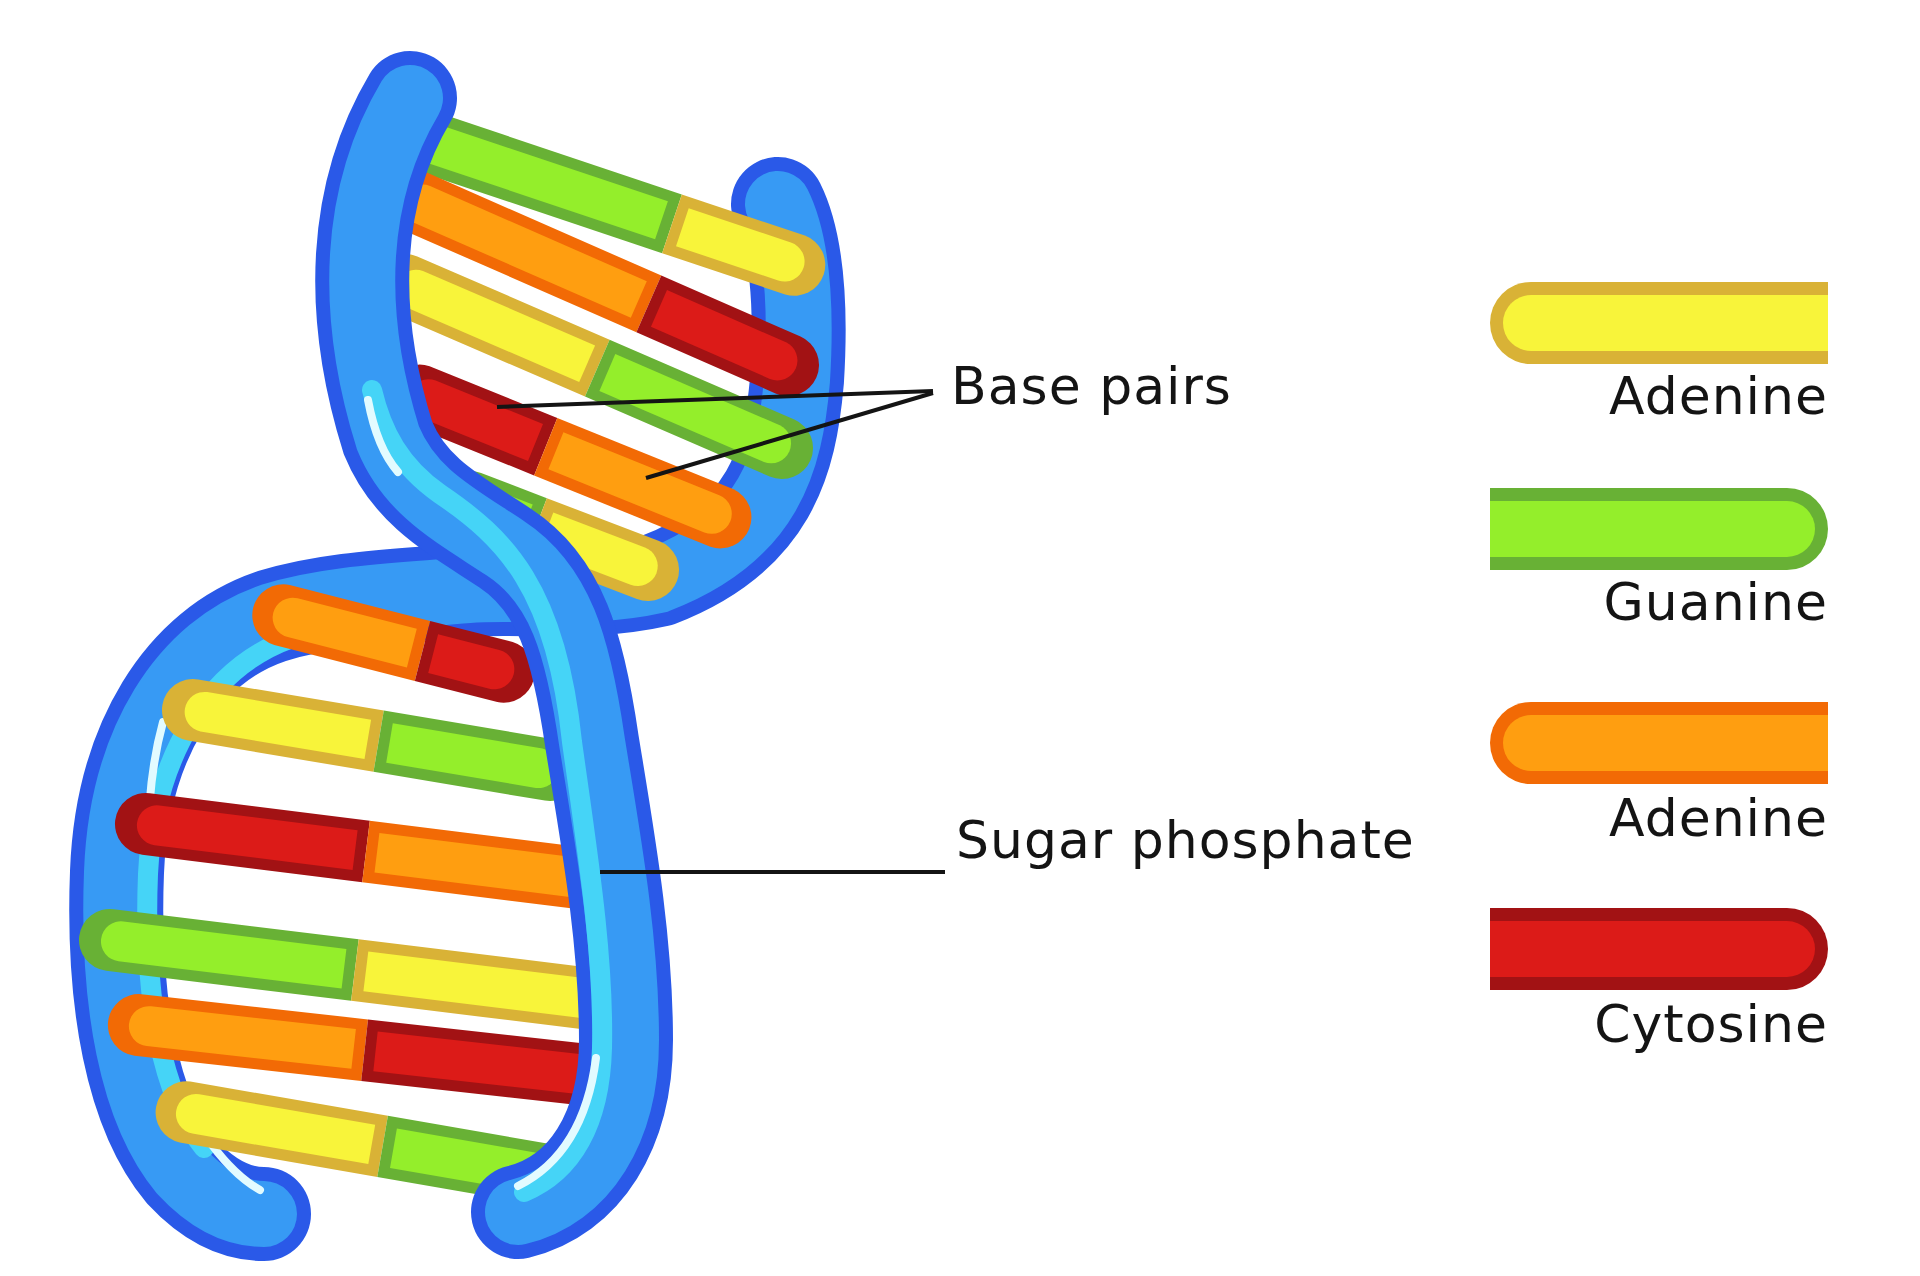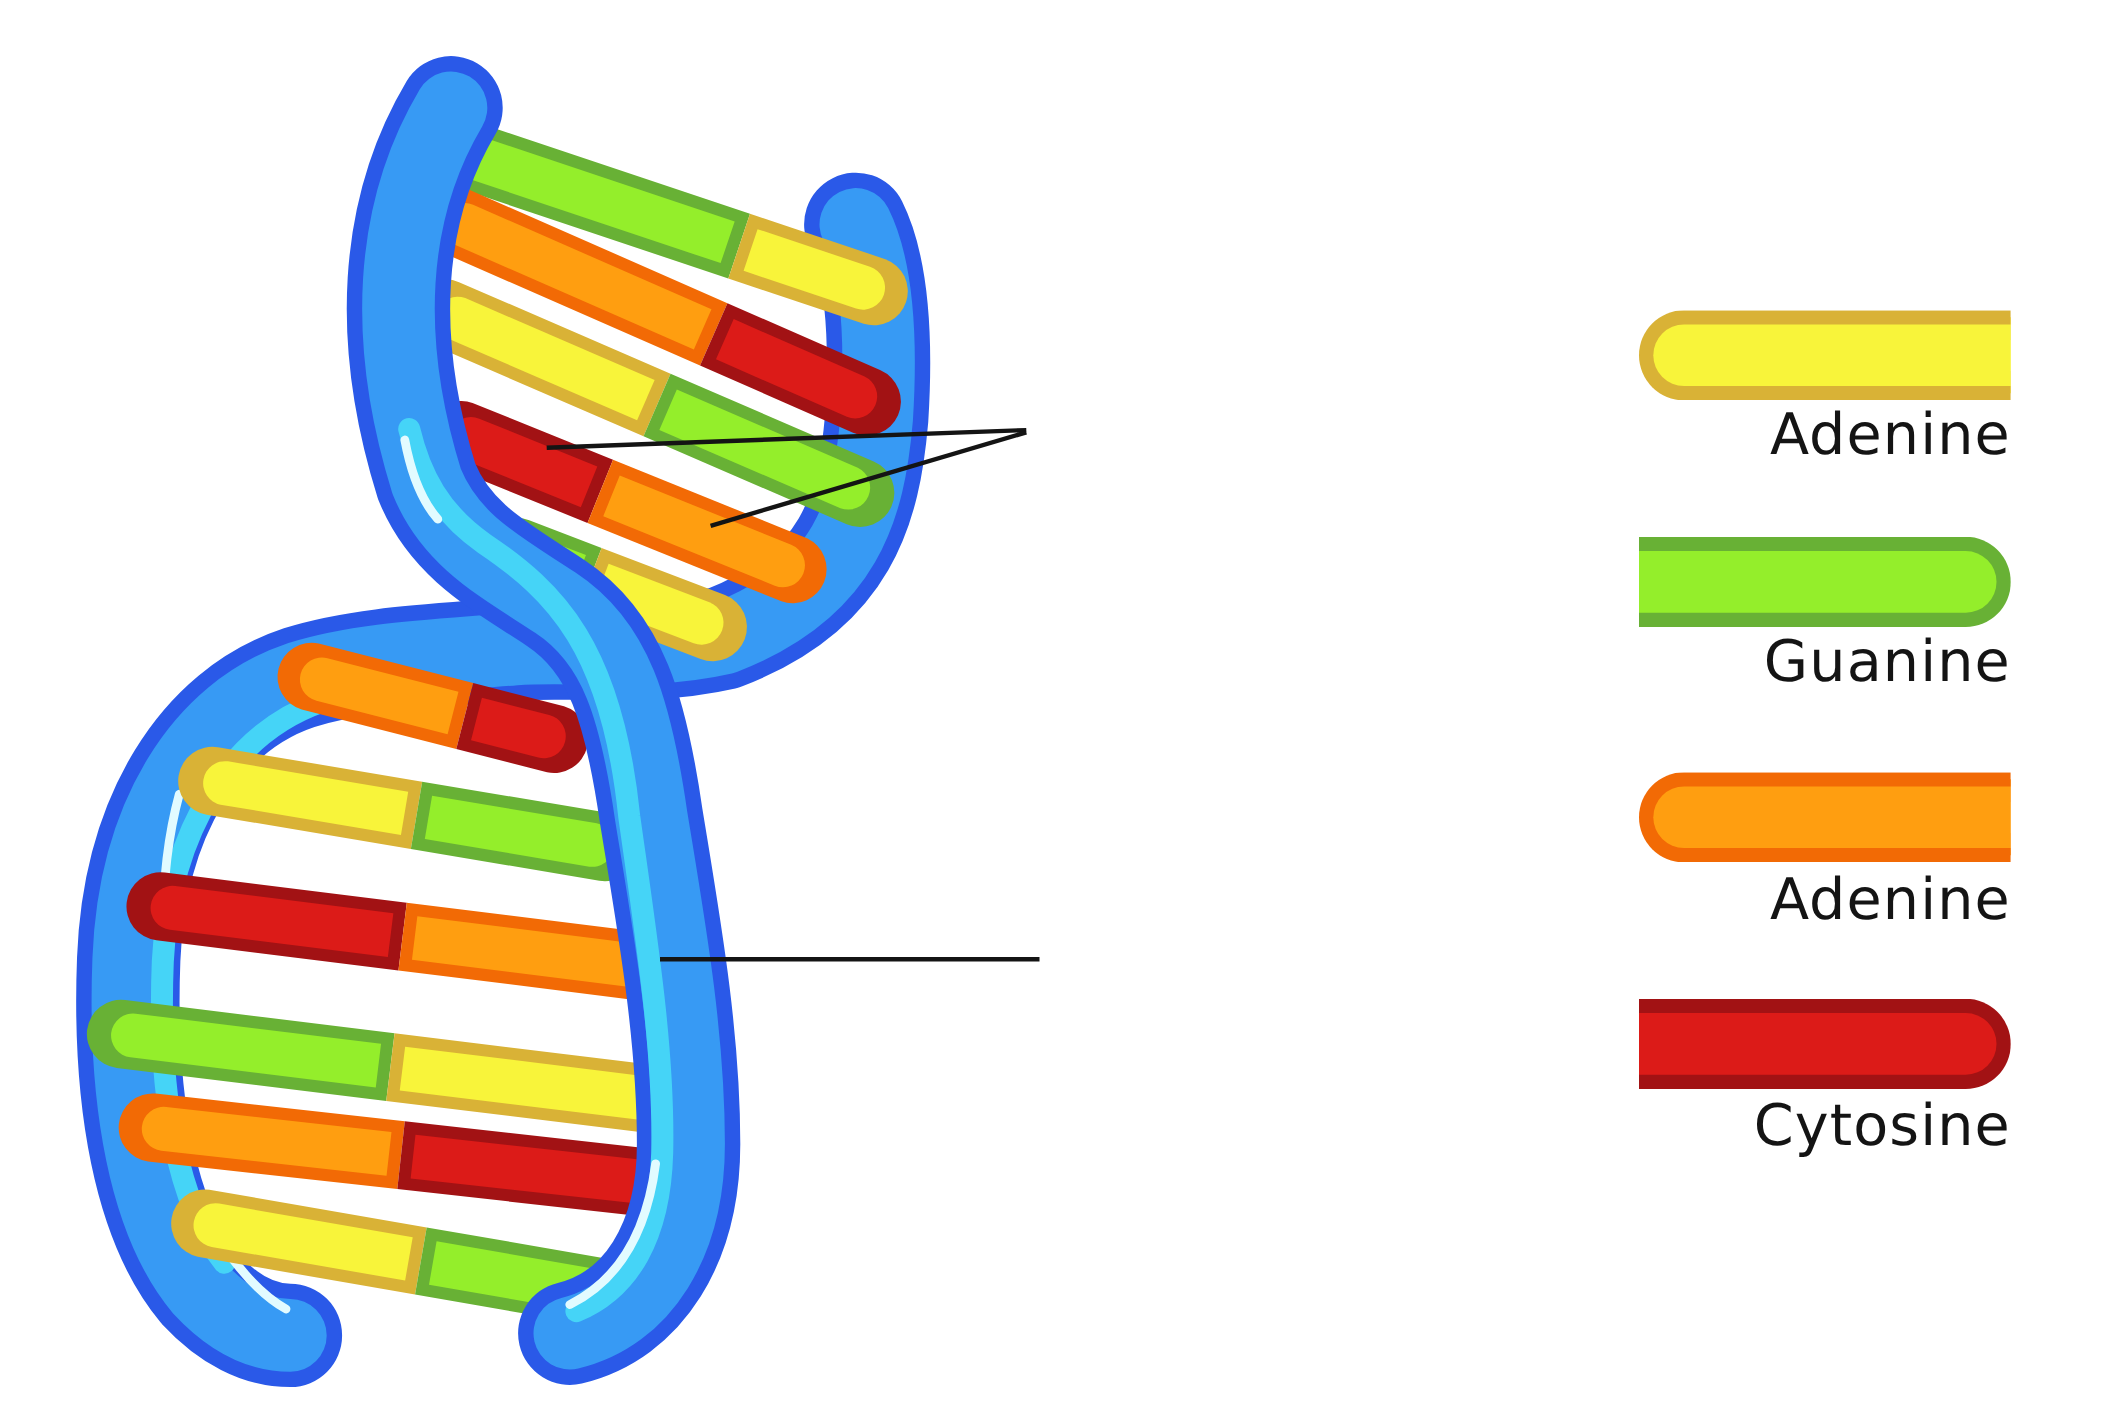--- a/index.html
+++ b/index.html
@@ -122,20 +122,22 @@
       <path class="s-hll" stroke-width="8" d="M596,1058 C588,1120 562,1164 518,1186" stroke="#e2fbff"></path>
     </g>
 
     <g id="leaders">
       <line class="leader" x1="933" y1="391" x2="497" y2="407"></line>
       <line class="leader" x1="933" y1="393" x2="646" y2="478"></line>
       <line class="leader" x1="600" y1="872" x2="945" y2="872"></line>
     </g>
   </svg>
 
+  <div class="diagram-label" style="left:951px;top:360px;">Base pairs</div>
+  <div class="diagram-label" style="left:956px;top:814px;">Sugar phosphate</div>
 
   <div>
     <div class="legend-bar cap-left" style="top: 282px; background: rgb(248, 244, 58); border-color: rgb(217, 178, 54);"></div>
     <div class="legend-label" style="top:370px;">Adenine</div>
 
     <div class="legend-bar cap-right" style="top: 488px; background: rgb(148, 238, 43); border-color: rgb(104, 177, 53);"></div>
     <div class="legend-label" style="top:576px;">Guanine</div>
 
     <div class="legend-bar cap-left" style="top: 702px; background: rgb(255, 158, 16); border-color: rgb(242, 106, 5);"></div>
     <div class="legend-label" style="top:792px;">Adenine</div>

